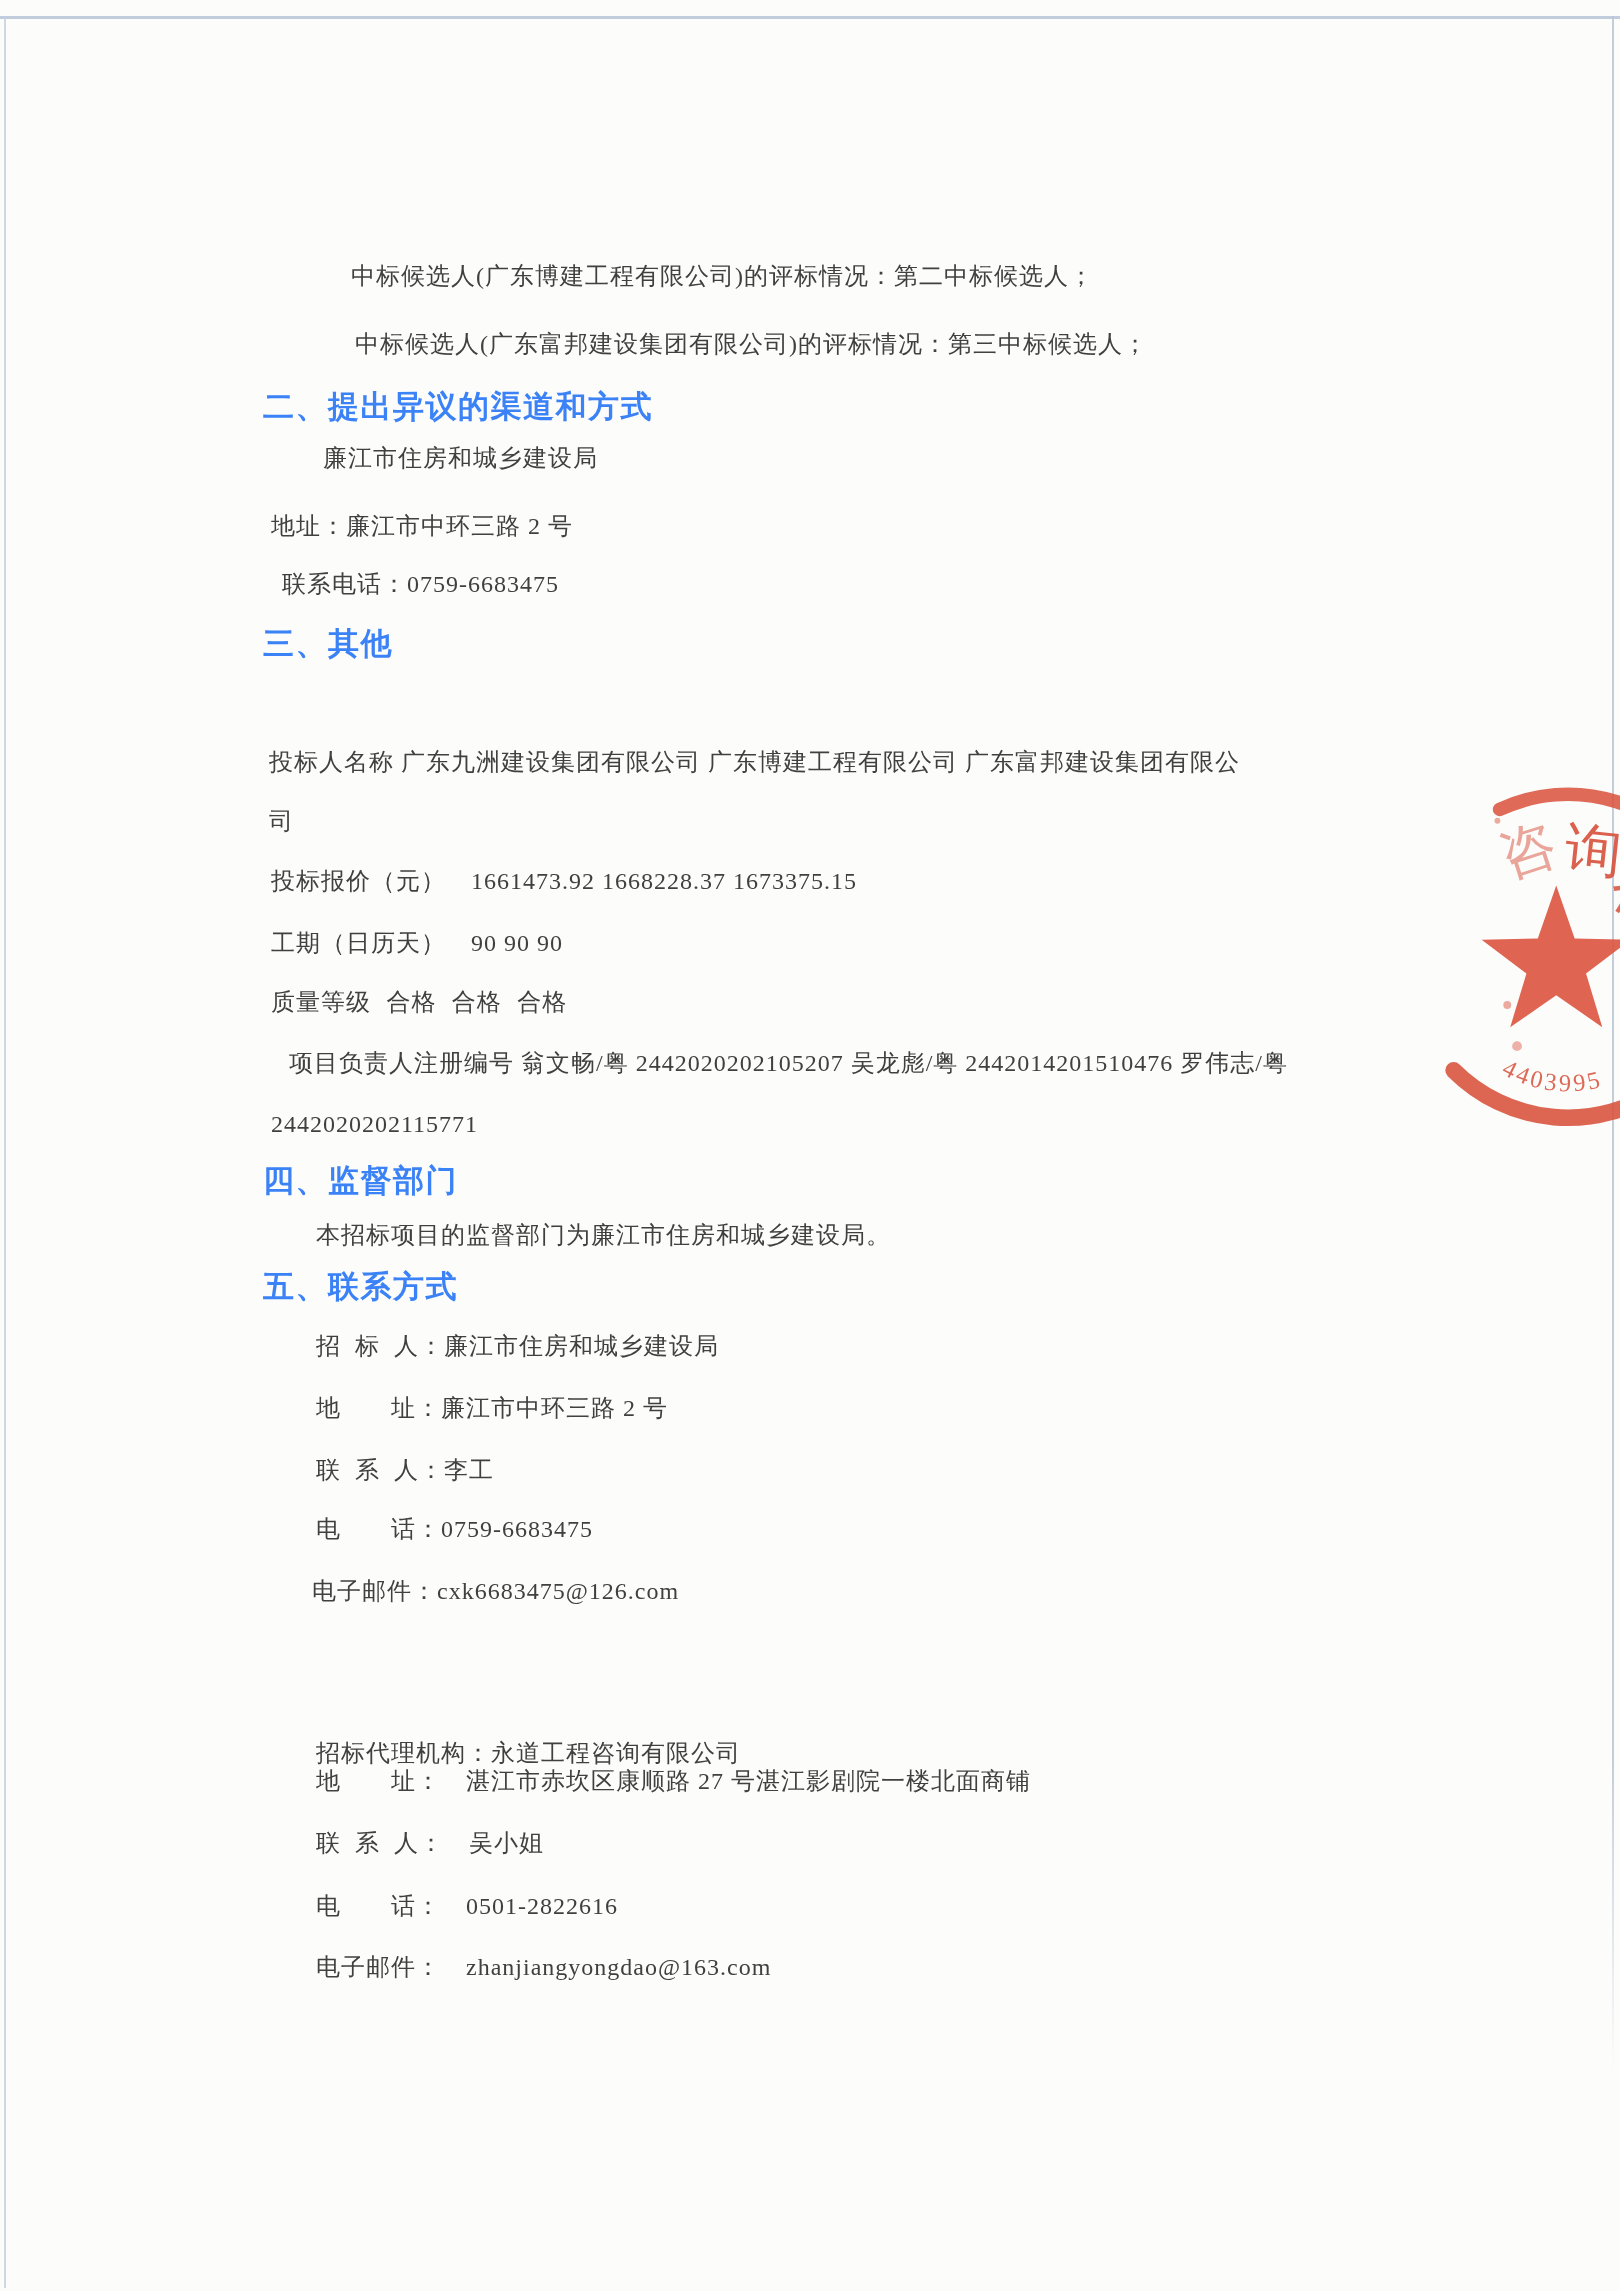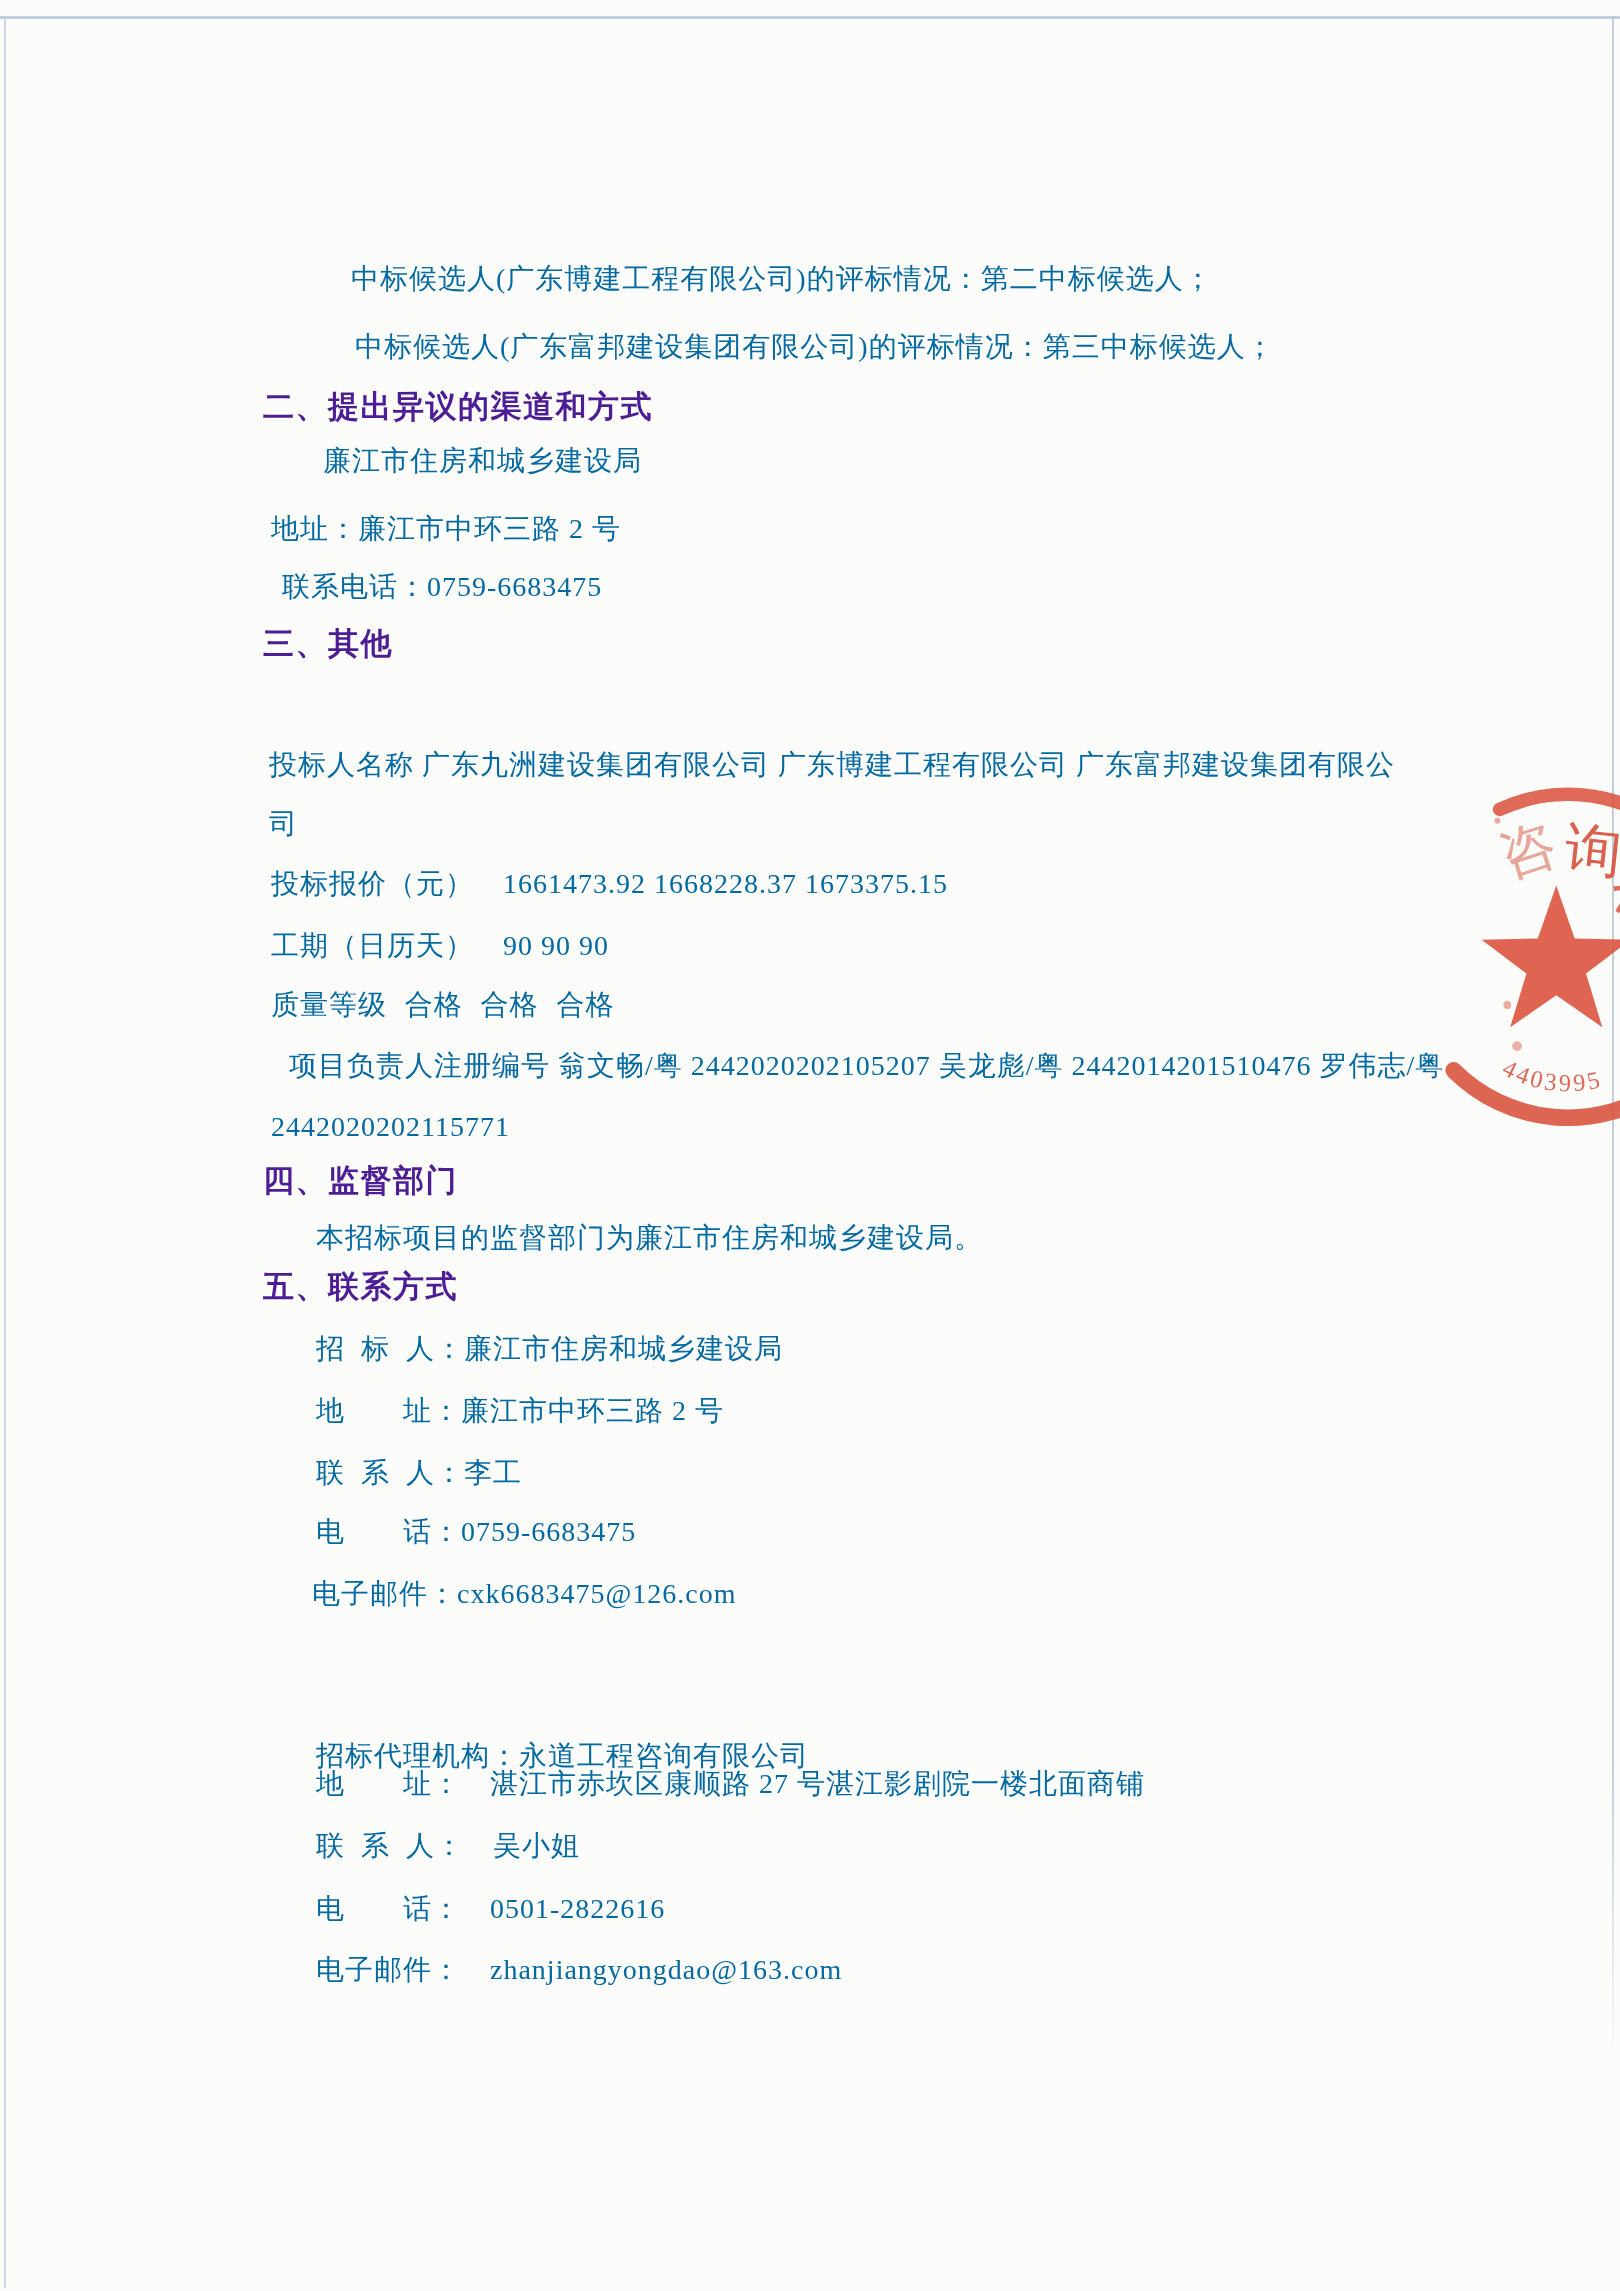--- a/index.html
+++ b/index.html
@@ -12,29 +12,29 @@
   }
   
   .frame-top    { position:absolute; left:0;   top:15.7px;  width:1620px; height:2.9px; background:#b6c3d7; opacity:.85; }
   .frame-left   { position:absolute; left:3.9px; top:15.7px;  width:2px; height:2272px; background:#c2cede; opacity:.8; }
   .frame-right  { position:absolute; left:1612px; top:15.7px; width:2px; height:2058px;
                   background:linear-gradient(#b9c6d8 0 85%, rgba(185,198,216,0)); opacity:.85; }
   
   .ln {
     position:absolute;
     white-space:pre;
-    font-size:28px;
+    font-size:24px;
     line-height:1.25;
-    color:#0369a1;
+    color:#404040;
     letter-spacing:1px;
   }
   .hd {
     font-weight:bold;
     font-size:31px;
-    color:#4c1d95;
+    color:#3b82f6;
     letter-spacing:1.5px;
   }
   .stamp { position:absolute; left:1372px; top:760px; }
 </style>
 </head>
 <body>
 
 <div class="page">
 
   <div class="frame-top"></div>

